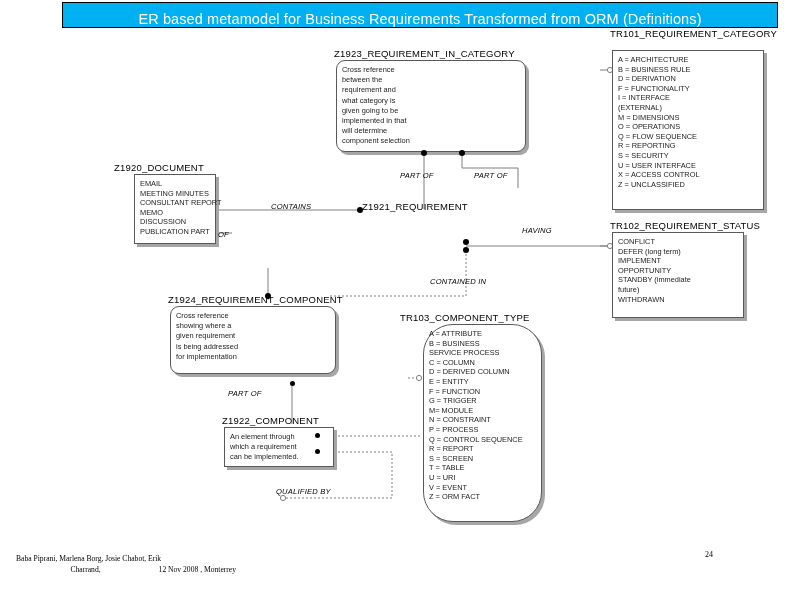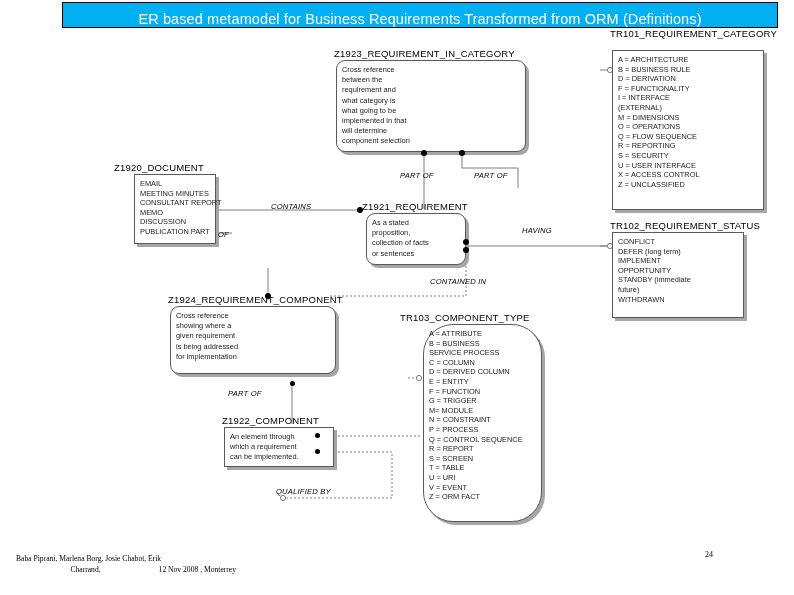--- a/index.html
+++ b/index.html
@@ -108,21 +108,21 @@
       <circle cx="283" cy="470" r="2.6"></circle>
     </g>
   </svg>
 
   <div class="ent-title" style="left:334px;top:20px;">Z1923_REQUIREMENT_IN_CATEGORY</div>
   <div class="box round" style="left:336px;top:32px;width:190px;height:92px;">
     <span class="ln">Cross reference</span>
     <span class="ln">between the</span>
     <span class="ln">requirement and</span>
     <span class="ln">what category is</span>
-    <span class="ln">what going to be</span>
+    <span class="ln">given going to be</span>
     <span class="ln">implemented in that</span>
     <span class="ln">will determine</span>
     <span class="ln">component selection</span>
   </div>
   <div class="dot" style="left:421px;top:122px;"></div>
   <div class="dot" style="left:459px;top:122px;"></div>
 
   <div class="rel" style="left:400px;top:143px;">PART OF</div>
   <div class="rel" style="left:474px;top:143px;">PART OF</div>
 
@@ -132,26 +132,20 @@
     <span class="ln">MEETING MINUTES</span>
     <span class="ln">CONSULTANT REPORT</span>
     <span class="ln">MEMO</span>
     <span class="ln">DISCUSSION</span>
     <span class="ln">PUBLICATION PART</span>
   </div>
   <div class="rel" style="left:271px;top:174px;">CONTAINS</div>
   <div class="rel" style="left:218px;top:202px;">OF</div>
 
   <div class="ent-title" style="left:362px;top:173px;">Z1921_REQUIREMENT</div>
-  <div class="box round" style="left:366px;top:185px;width:100px;height:52px;">
-    <span class="ln">As a stated</span>
-    <span class="ln">proposition,</span>
-    <span class="ln">collection of facts</span>
-    <span class="ln">or sentences</span>
-  </div>
   <div class="dot" style="left:357px;top:179px;"></div>
   <div class="dot" style="left:463px;top:211px;"></div>
   <div class="dot" style="left:463px;top:219px;"></div>
 
   <div class="rel" style="left:522px;top:198px;">HAVING</div>
   <div class="rel" style="left:430px;top:249px;">CONTAINED IN</div>
 
   <div class="ent-title" style="left:168px;top:266px;">Z1924_REQUIREMENT_COMPONENT</div>
   <div class="box round" style="left:170px;top:278px;width:166px;height:68px;">
     <span class="ln">Cross reference</span>

